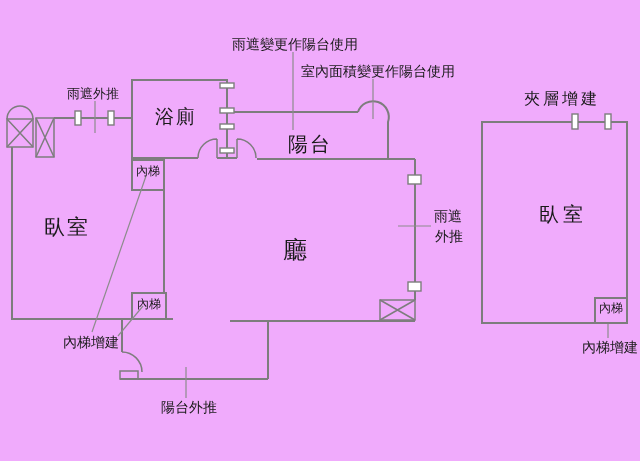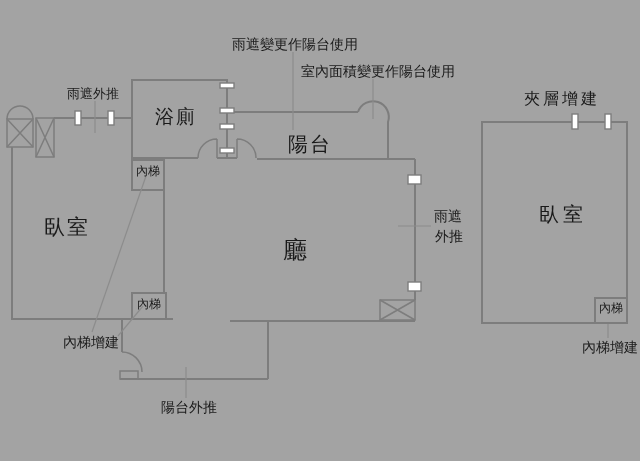--- a/index.html
+++ b/index.html
@@ -1,19 +1,19 @@
 <!DOCTYPE html>
 <html><head>
 <meta charset="utf-8">
 <style>
   html,body{margin:0;padding:0;background:#ffffff;}
   .canvas{
     position:relative;
     width:640px;height:461px;
-    background:#a3a3a3;
+    background:#f0abfc;
     font-family:"Liberation Sans", sans-serif;
     overflow:hidden;
   }
   svg{display:block;}
   .wall{stroke:#7d7d7d;stroke-width:2;fill:none;}
   .wall-thin{stroke:#7d7d7d;stroke-width:1.5;fill:none;}
   .win{stroke:#7d7d7d;stroke-width:1.4;fill:#ffffff;}
   .leader{stroke:#8c8c8c;stroke-width:1.2;fill:none;}
   text{fill:#1a1a1a;}
   .t14{font-size:14px;}

